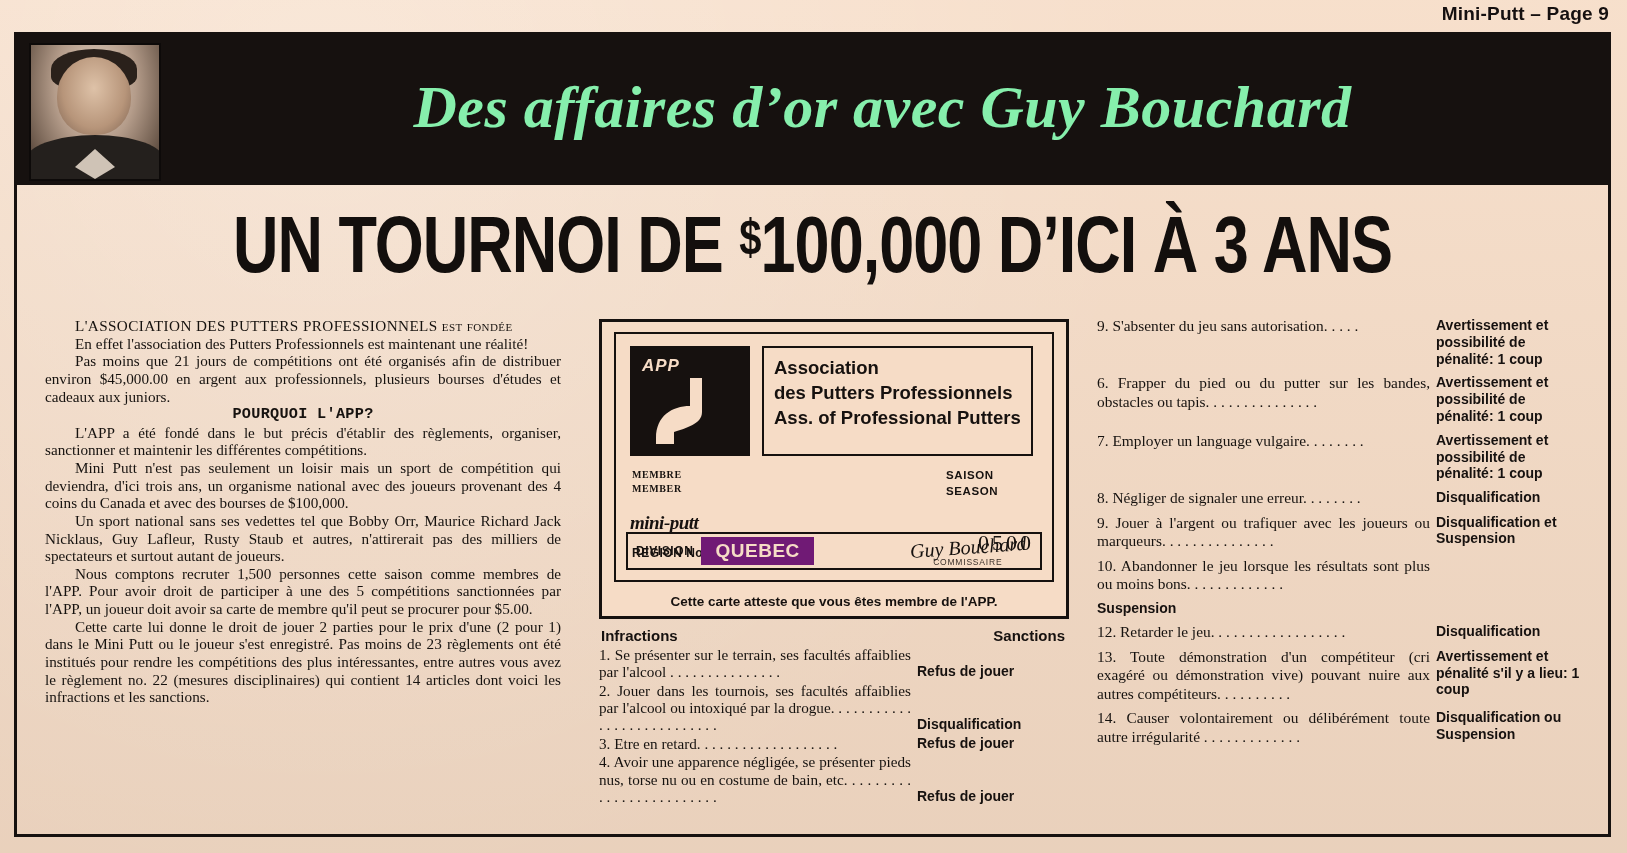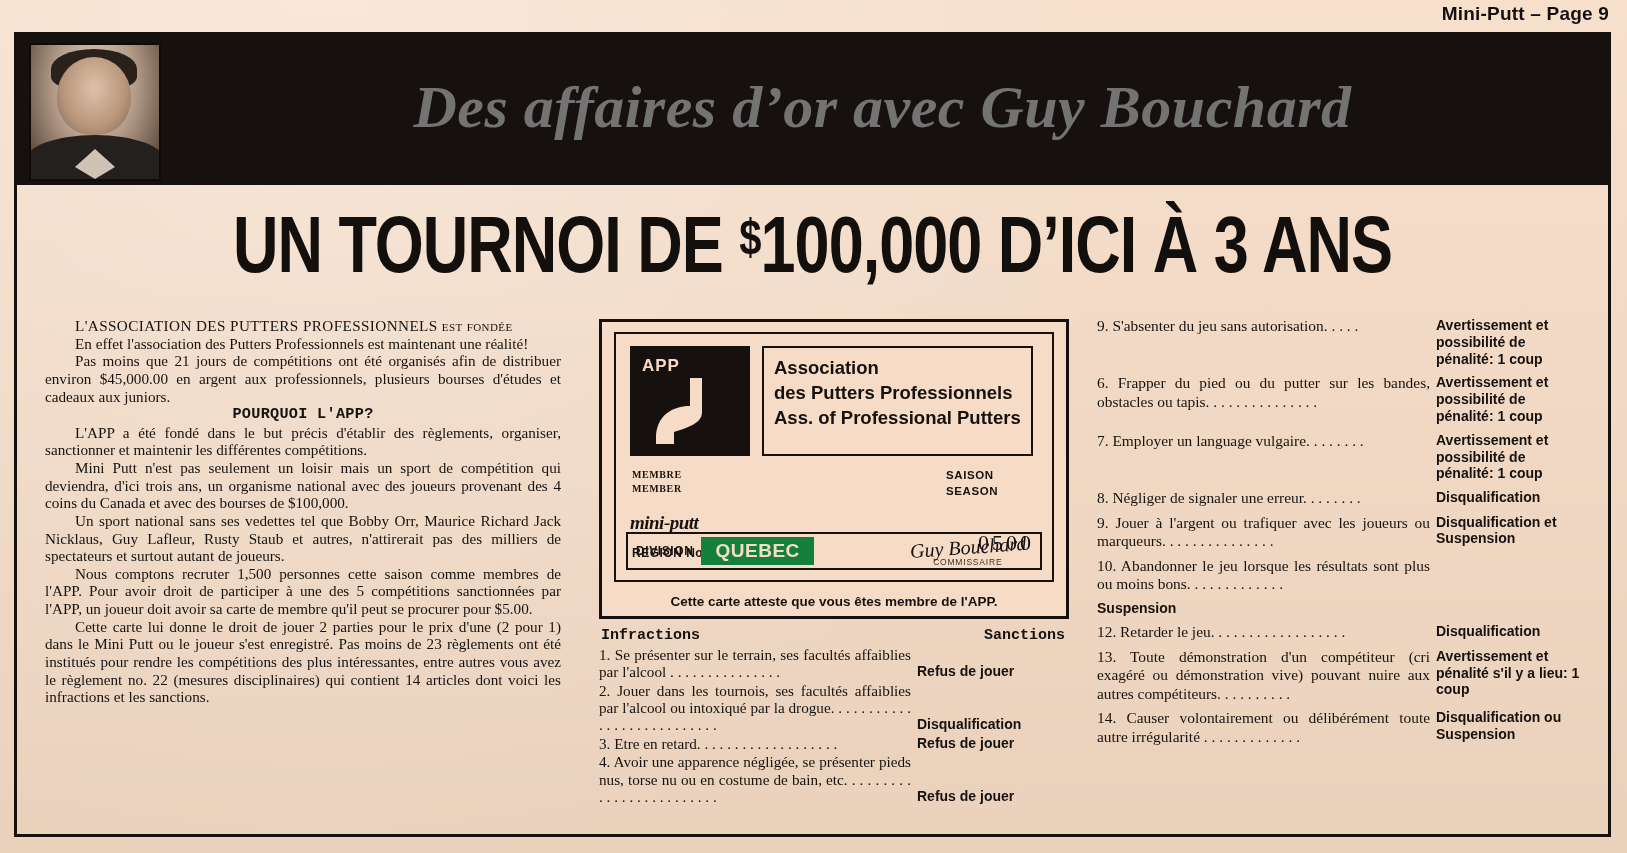--- a/index.html
+++ b/index.html
@@ -90,21 +90,21 @@
     width: 40px; height: 30px;
     background: #cfc3b6;
     clip-path: polygon(50% 0, 100% 60%, 50% 100%, 0 60%);
   }
   .masthead-title {
     position: absolute;
     left: 150px;
     right: 10px;
     top: 38px;
     text-align: center;
-    color: #737373;
+    color: #86efac;
     font-family: "Liberation Serif", serif;
     font-style: italic;
     font-weight: bold;
     font-size: 60px;
     letter-spacing: 0.5px;
     white-space: nowrap;
   }
 
   
   .body-frame {
@@ -204,20 +204,21 @@
     left: 12px; top: 10px; right: 12px; bottom: 34px;
     border: 2px solid #16110f;
   }
   .logo-box {
     position: absolute;
     left: 14px;
     top: 12px;
     width: 120px;
     height: 110px;
     background: #16110f;
+    font-style: italic;
   }
   .logo-box .app-word {
     position: absolute;
     left: 12px; top: 10px;
     color: #f6dcc6;
     font-family: "Liberation Sans", sans-serif;
     font-weight: bold;
     font-size: 17px;
     letter-spacing: 1px;
   }
@@ -307,21 +308,21 @@
   }
   .division-label {
     font-family: "Liberation Sans", sans-serif;
     font-size: 12px;
     font-weight: bold;
     letter-spacing: 0.6px;
     padding: 0 8px;
     color: #16110f;
   }
   .division-value {
-    background: #15803d;
+    background: #701a75;
     color: #f6dcc6;
     font-family: "Liberation Sans", sans-serif;
     font-weight: bold;
     font-size: 19px;
     letter-spacing: 0.5px;
     padding: 3px 14px;
     margin-right: 10px;
   }
   .signature {
     margin-left: auto;
@@ -354,21 +355,21 @@
     font-size: 13.5px;
     color: #16110f;
   }
 
   
   .inf-head {
     display: flex;
     justify-content: space-between;
     align-items: center;
     margin: 8px 6px 2px 6px;
-    font-family: Liberation Mono, monospace;
+    font-family: Liberation Sans, sans-serif;
     font-weight: bold;
     font-size: 15px;
     color: #16110f;
   }
   .inf-list {
     margin: 0 4px;
   }
   .inf-item {
     display: flex;
     align-items: flex-start;

